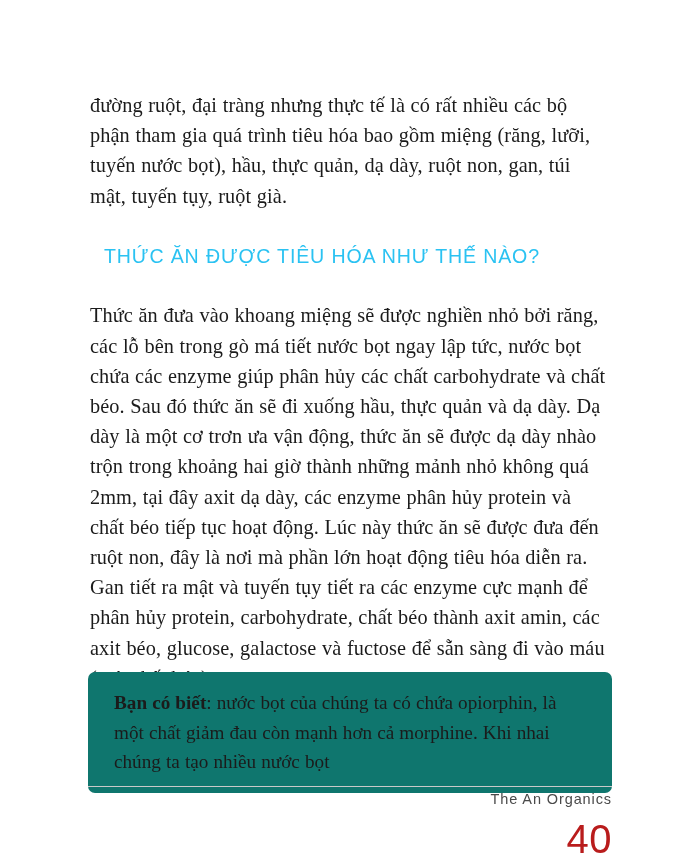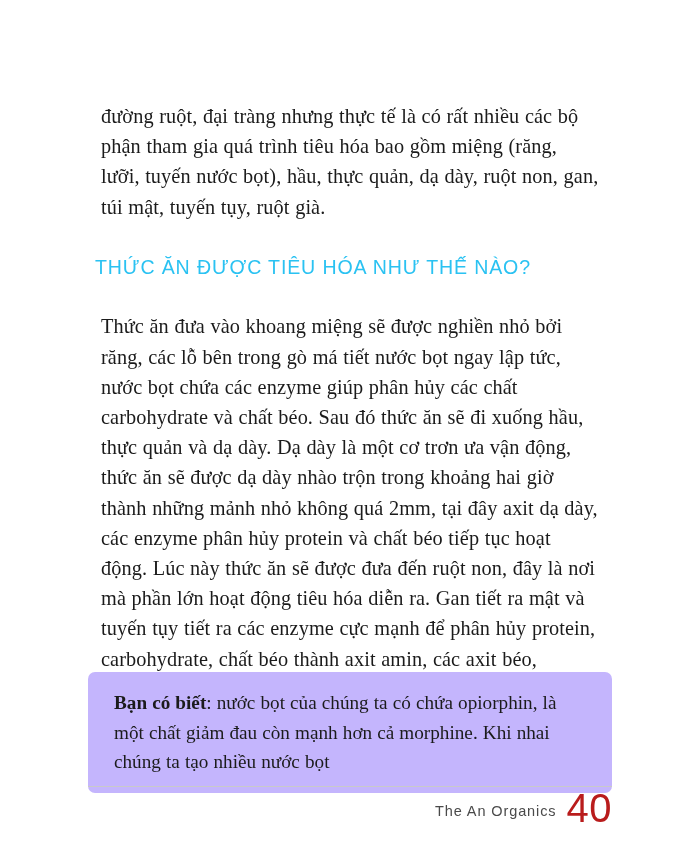--- a/index.html
+++ b/index.html
@@ -27,36 +27,36 @@
   
   .content {
     position: absolute;
     left: 88px;
     top: 88px;
     width: 524px;
   }
 
   
   .body-para {
-    margin: 13px;
+    margin: 2px;
     font-size: 20.3px;
     line-height: 30.2px;
     letter-spacing: 0.1px;
     color: #1b1b1b;
     text-align: left;
     word-spacing: 0.4px;
   }
 
   .para-intro {
     margin-bottom: 0;
   }
 
   
   .section-heading {
-    margin: 7px;
+    margin: 16px;
     padding: 0;
     font-family: "Liberation Sans", "DejaVu Sans", sans-serif;
     font-size: 19.6px;
     font-weight: 400;
     letter-spacing: 0.85px;
     color: #2ac2f2;
     text-transform: uppercase;
     line-height: 1.2;
     white-space: nowrap;
   }
@@ -66,21 +66,21 @@
     margin-bottom: 32px;
   }
 
   
   .callout {
     position: absolute;
     left: 88px;
     top: 672px;
     width: 524px;
     box-sizing: border-box;
-    background: #c4b5fd;
+    background: #0f766e;
     border-radius: 7px;
     padding: 16px 26px 16px 26px;
   }
 
   .callout-text {
     margin: 0;
     font-size: 19.2px;
     line-height: 29.5px;
     color: #1b1b1b;
     word-spacing: 0.3px;
@@ -101,20 +101,21 @@
   }
 
   .footer {
     position: absolute;
     right: 88px;
     top: 792px;
     display: flex;
     align-items: flex-end;
     justify-content: flex-end;
     gap: 10px;
+    flex-direction: column;
   }
 
   .footer-brand {
     font-family: "Liberation Sans", "DejaVu Sans", sans-serif;
     font-size: 14.5px;
     font-weight: 300;
     letter-spacing: 0.9px;
     color: #4a4a4a;
     line-height: 1;
     padding-bottom: 6px;

